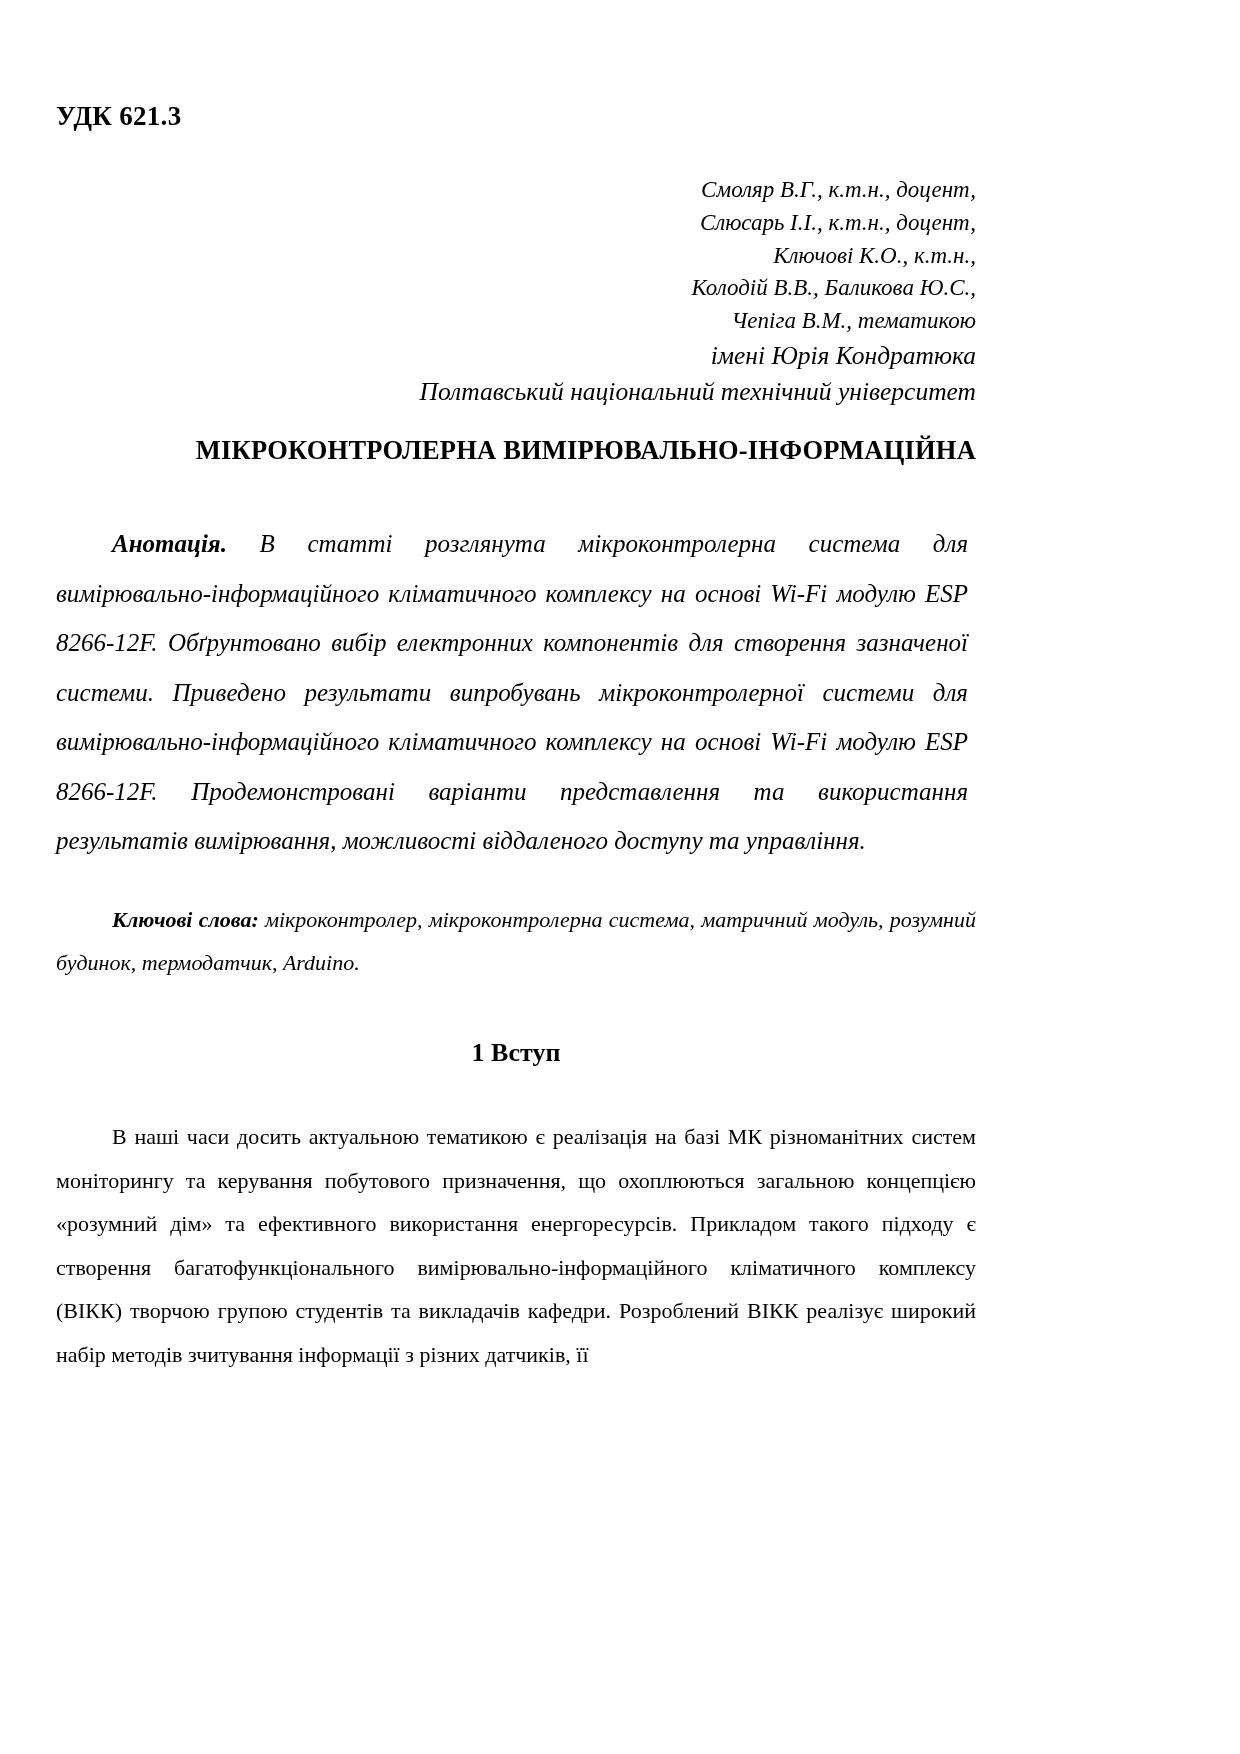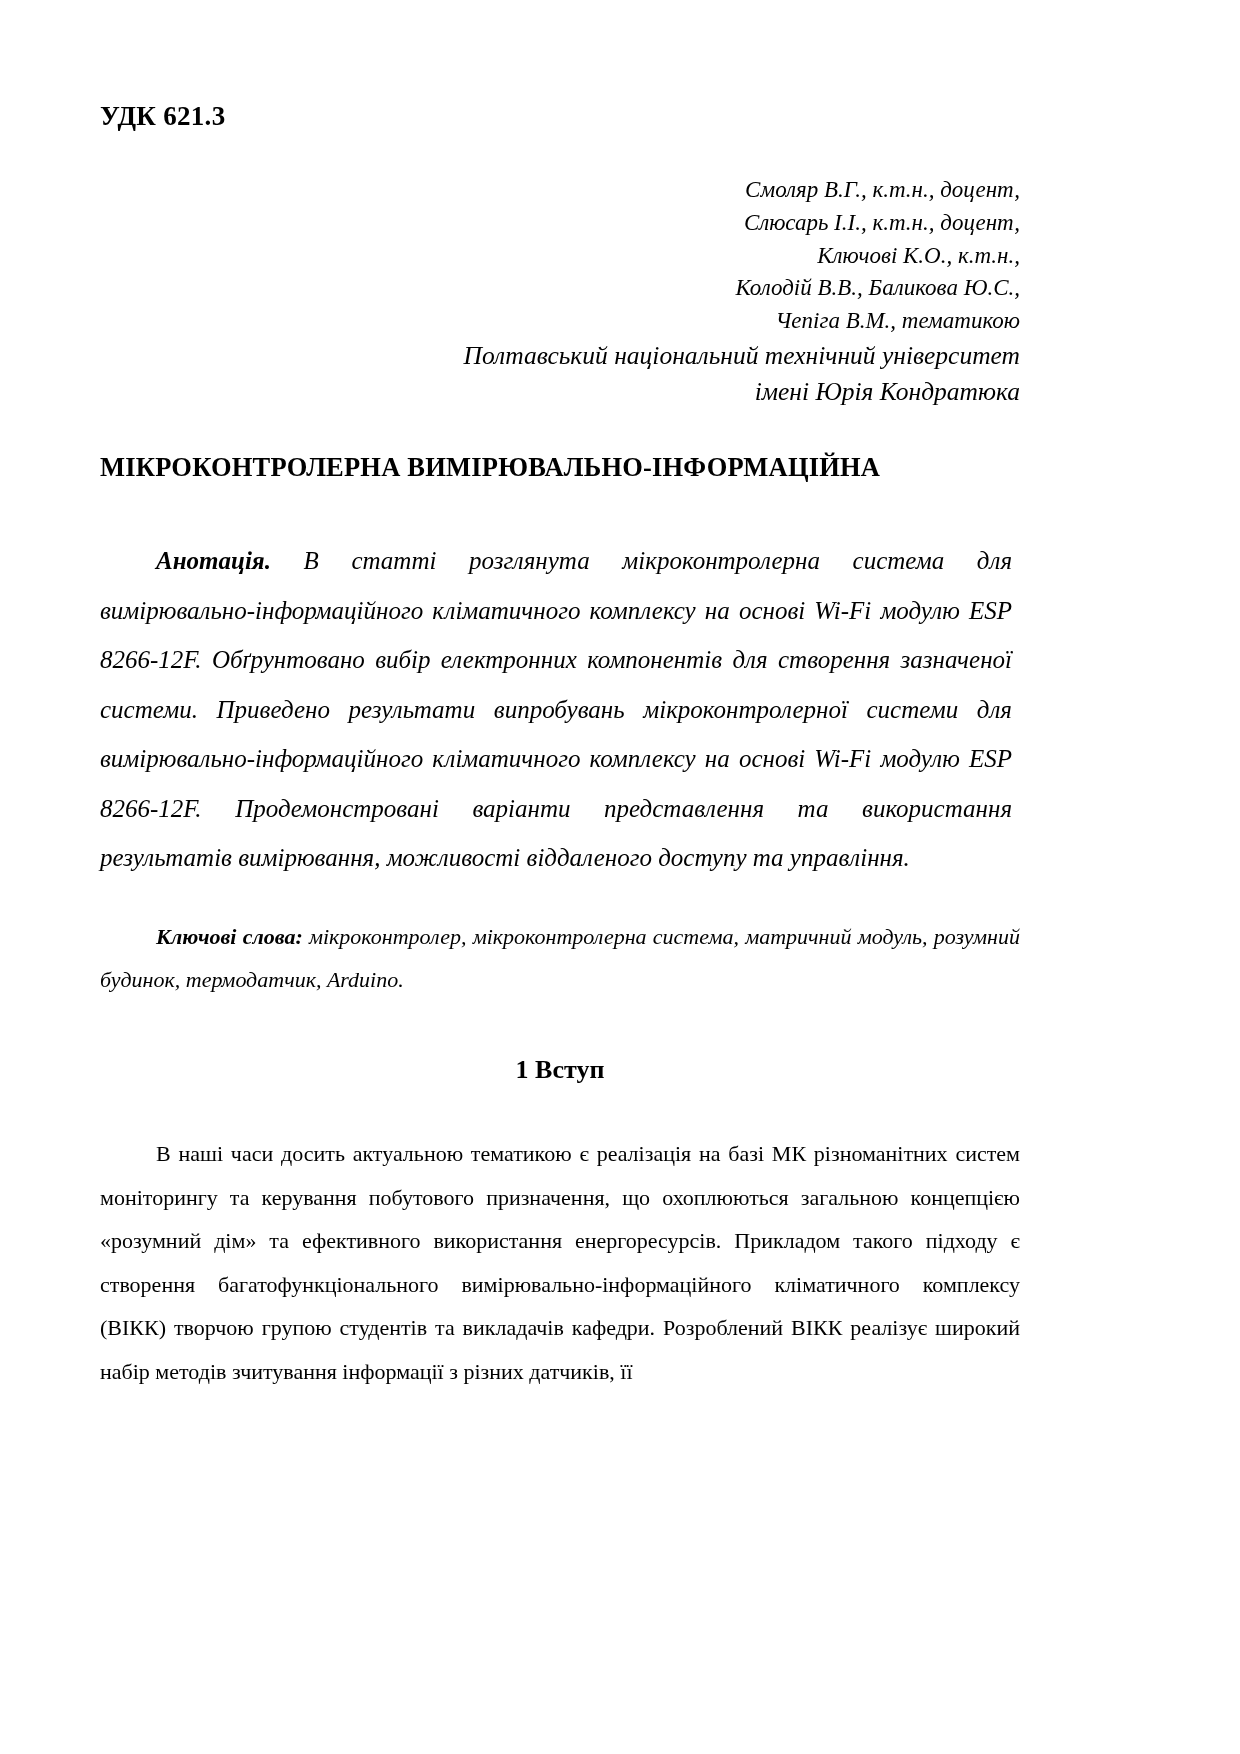--- a/index.html
+++ b/index.html
@@ -6,21 +6,21 @@
     margin: 0;
     padding: 0;
     background: #ffffff;
   }
   .page {
     width: 1240px;
     height: 1754px;
     background: #ffffff;
     position: relative;
     box-sizing: border-box;
-    padding: 100px 200px 80px 100px;
+    padding: 100px 200px 80px 56px;
     font-family: "Liberation Serif", "DejaVu Serif", serif;
     color: #000000;
     overflow: hidden;
   }
   .content {
     width: 920px;
     margin-left: 0;
   }
 
   
@@ -48,26 +48,26 @@
     text-align: right;
     font-style: italic;
     font-size: 25.5px;
     line-height: 1.42;
     margin: 0;
   }
   .affiliation .line { display: block; }
 
   
   .title {
-    text-align: left;
+    text-align: right;
     font-weight: bold;
     font-size: 26.5px;
     line-height: 1.55;
     letter-spacing: 0.2px;
-    margin: 37px 0 0 0;
+    margin: 20px 0 0 0;
   }
   .title .line { display: block; }
 
   
   .abstract {
     font-style: italic;
     font-size: 25px;
     line-height: 1.98;
     text-align: justify;
     text-justify: inter-word;
@@ -122,22 +122,22 @@
 
     <div class="authors">
       <span class="line">Смоляр В.Г., к.т.н., доцент,</span>
       <span class="line">Слюсарь І.І., к.т.н., доцент,</span>
       <span class="line">Ключові К.О., к.т.н.,</span>
       <span class="line">Колодій В.В., Баликова Ю.С.,</span>
       <span class="line">Чепіга В.М., тематикою</span>
     </div>
 
     <div class="affiliation">
+      <span class="line">імені Юрія Кондратюка</span>
       <span class="line">Полтавський національний технічний університет</span>
-      <span class="line">імені Юрія Кондратюка</span>
     </div>
 
     <h1 class="title">
       <span class="line">МІКРОКОНТРОЛЕРНА ВИМІРЮВАЛЬНО-ІНФОРМАЦІЙНА</span>
     </h1>
 
     <p class="abstract"><span class="lead">Анотація.</span><span> В статті розглянута мікроконтролерна система для вимірювально-інформаційного кліматичного комплексу на основі Wi-Fi модулю ESP 8266-12F. Обґрунтовано вибір електронних компонентів для створення зазначеної системи. Приведено результати випробувань мікроконтролерної системи для вимірювально-інформаційного кліматичного комплексу на основі Wi-Fi модулю ESP 8266-12F. Продемонстровані варіанти представлення та використання результатів вимірювання, можливості віддаленого доступу та управління.</span></p>
 
     <p class="keywords"><span class="lead">Ключові слова:</span><span> мікроконтролер, мікроконтролерна система, матричний модуль, розумний будинок, термодатчик, Arduino.</span></p>
 

